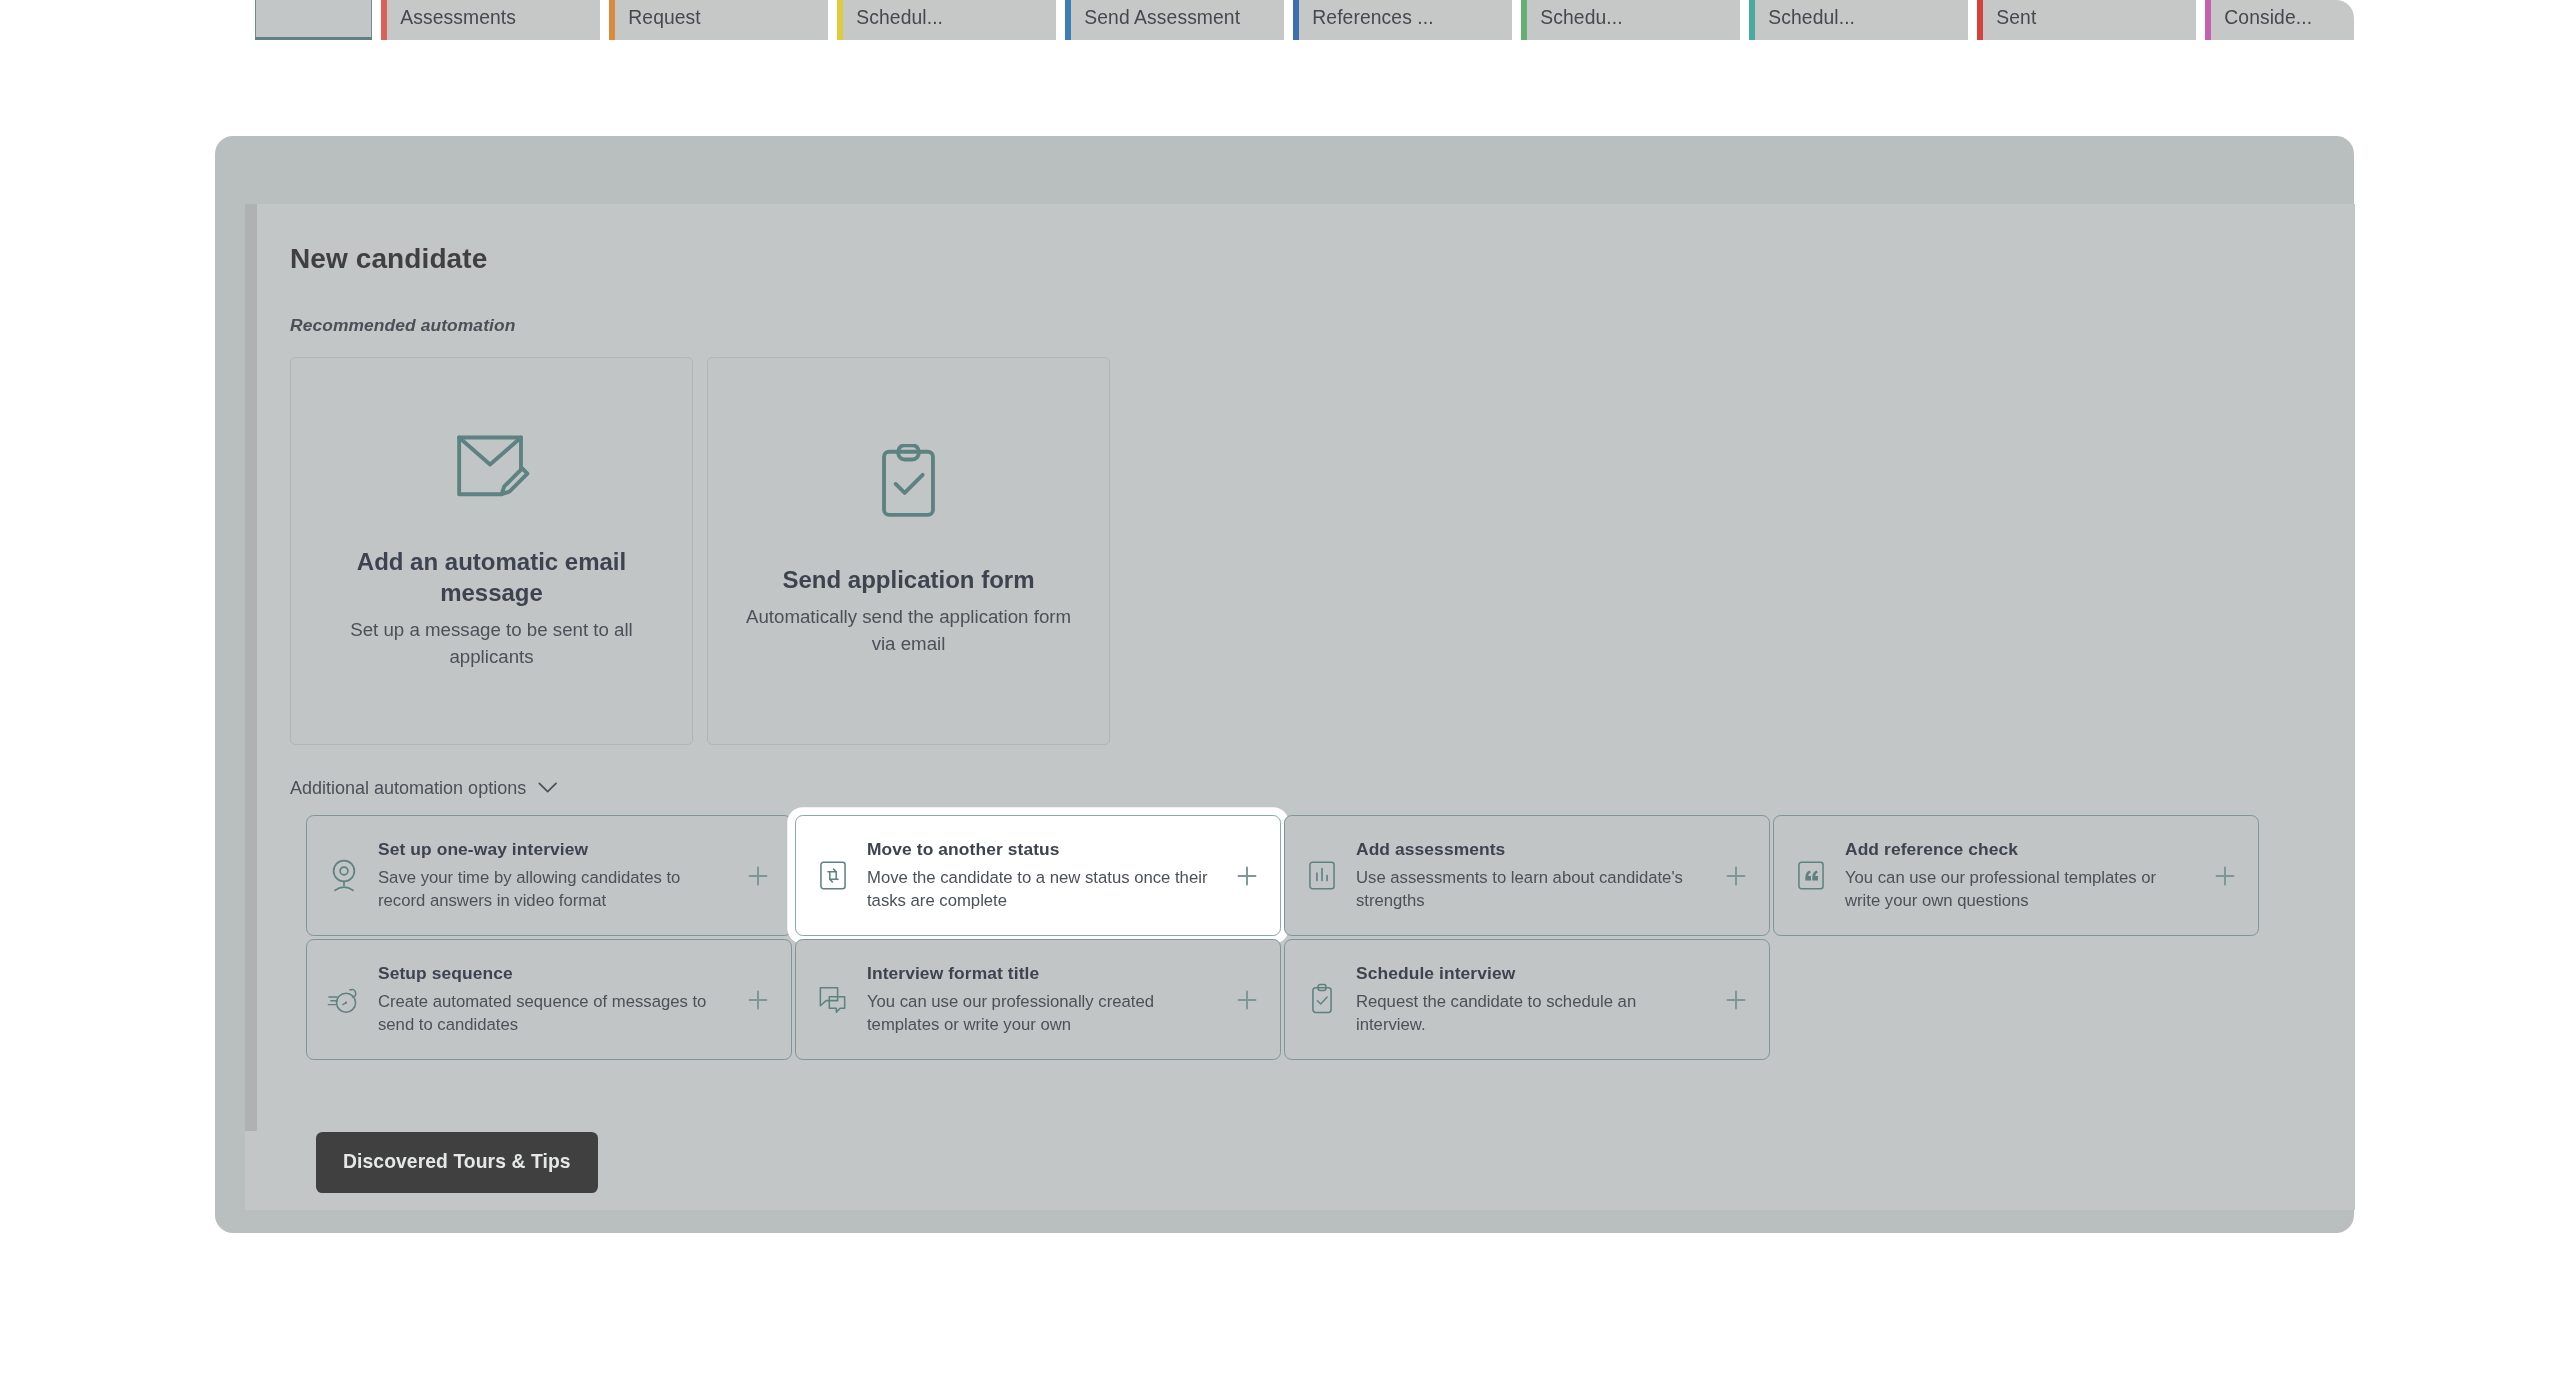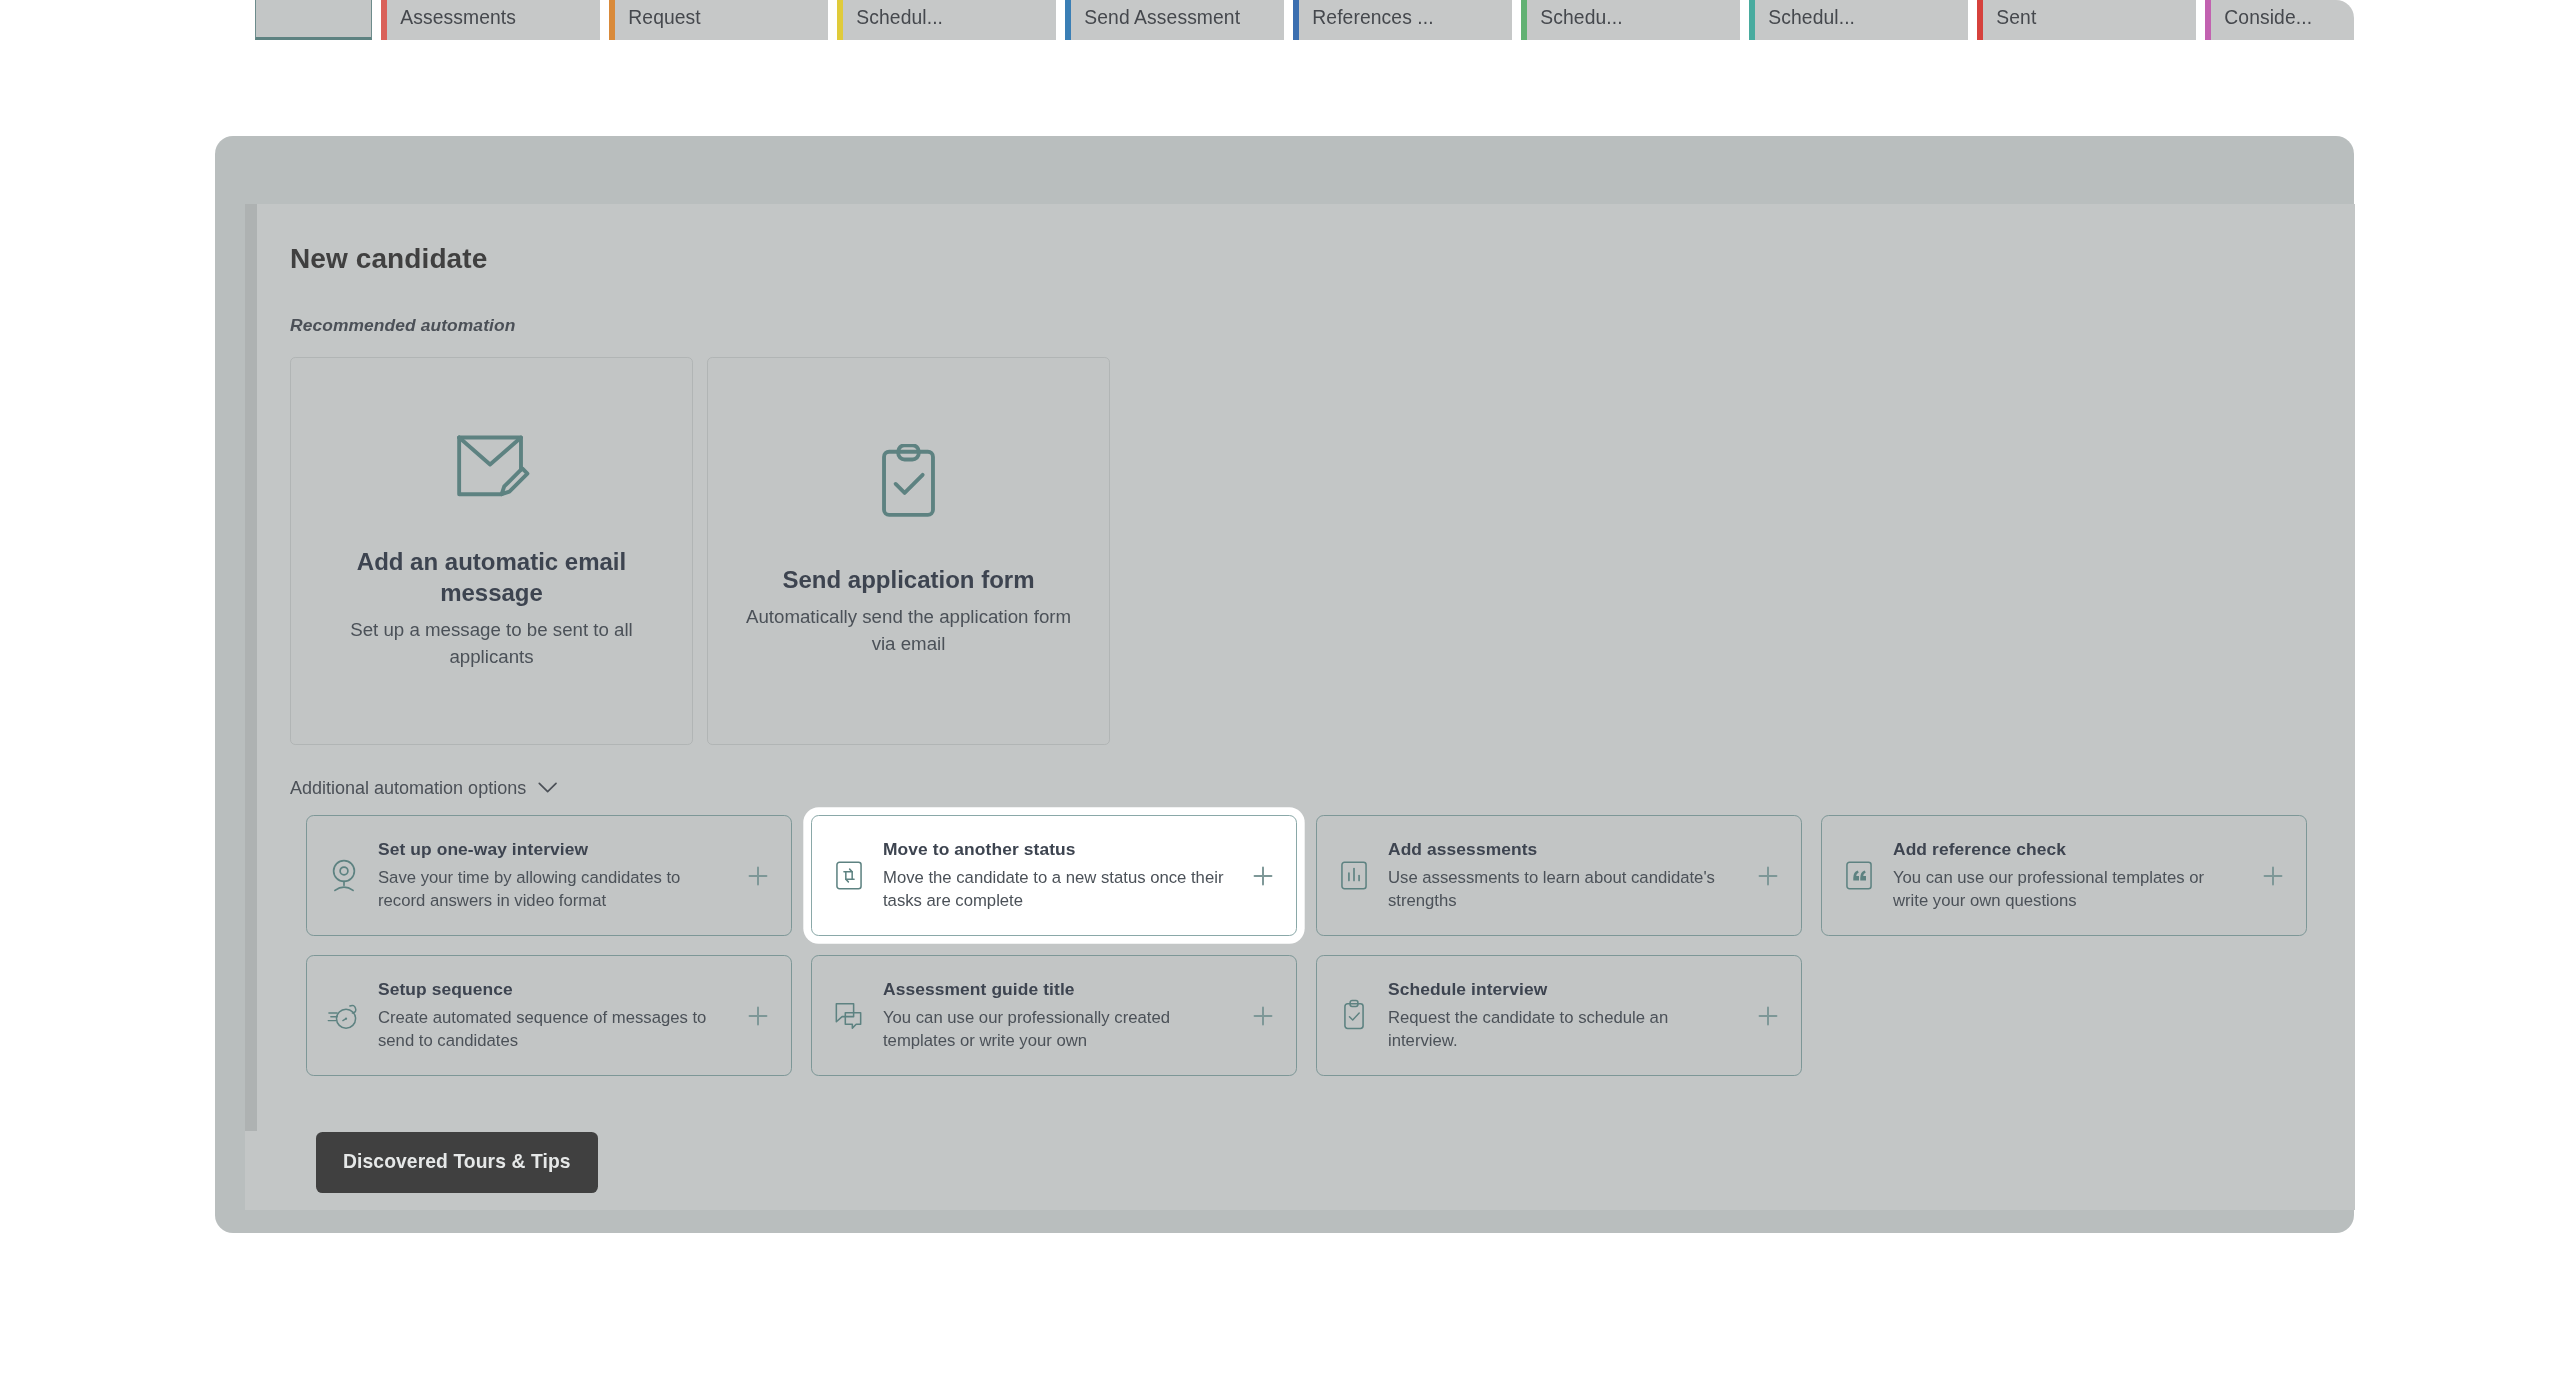--- a/index.html
+++ b/index.html
@@ -183,21 +183,21 @@
     color: #4b5057;
   }
   .chev {
     display: inline-block;
     line-height: 0;
   }
 
   .opt-grid {
     display: flex;
     flex-wrap: wrap;
-    gap: 19px;
+    gap: 3px;
     margin-top: 16.7px;
     width: 2003px;
     padding-left: 16px;
   }
   .opt-card {
     width: 486px;
     height: 121px;
     box-sizing: border-box;
     background: #c2c5c5;
     border: 1.3px solid #7d9797;
@@ -457,21 +457,21 @@
             </div>
           </div>
           <div class="opt-card">
             <div class="opt-icon">
               <svg width="31" height="32" viewBox="0 0 48 50" fill="none" xmlns="http://www.w3.org/2000/svg">
         <path d="M5 6 H32 V26 H14 L5 34 Z" stroke="#5d8281" stroke-width="2.4" fill="none" stroke-linejoin="round"></path>
         <path d="M19 20 H43 V38 H36 L30 44 V38 H19 Z" stroke="#5d8281" stroke-width="2.4" fill="none" stroke-linejoin="round"></path>
       </svg>
             </div>
             <div class="opt-text">
-              <div class="opt-title">Assessment guide title</div>
+              <div class="opt-title">Interview format title</div>
               <div class="opt-desc">You can use our professionally created templates or write your own</div>
             </div>
             <div class="opt-plus">
               <svg width="26" height="26" viewBox="0 0 40 40" fill="none" xmlns="http://www.w3.org/2000/svg">
         <path d="M20 7 V33 M7 20 H33" stroke="#7d9797" stroke-width="3" stroke-linecap="round"></path>
       </svg>
             </div>
           </div>
           <div class="opt-card">
             <div class="opt-icon">

